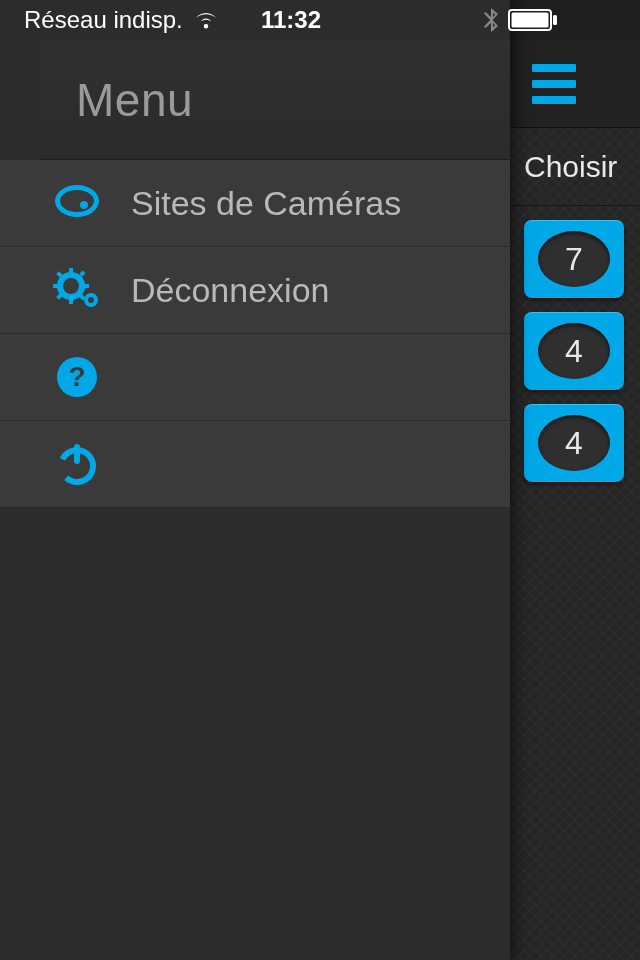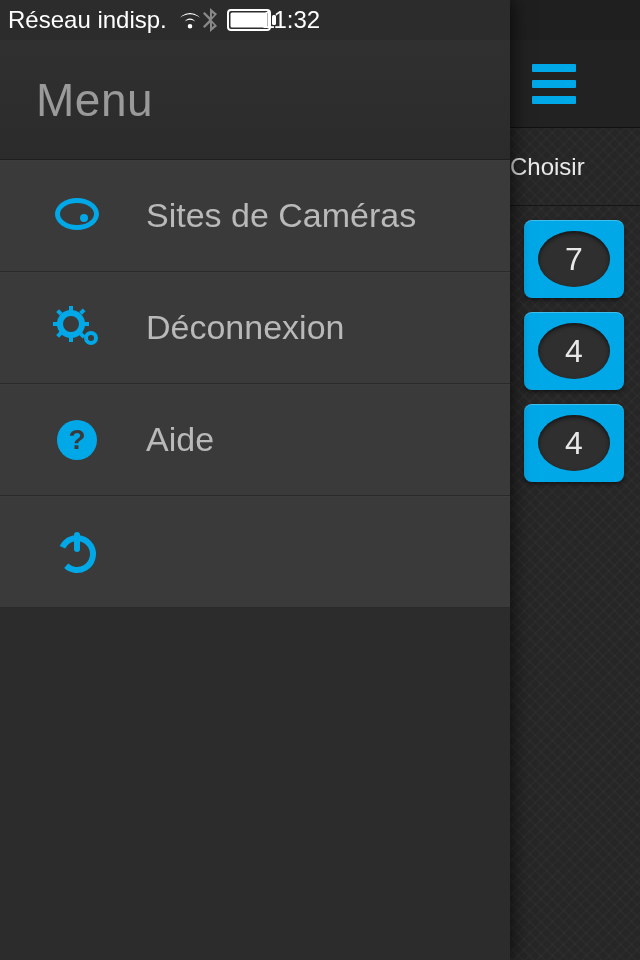--- a/index.html
+++ b/index.html
@@ -4,49 +4,50 @@
   <style>
     * { margin: 0; padding: 0; box-sizing: border-box; }
     html, body { width: 640px; height: 960px; overflow: hidden; font-family: -apple-system, "Helvetica Neue", Helvetica, Arial, sans-serif; background: #000; }
 
     .screen { position: relative; width: 640px; height: 960px; background: #222; display: flex; }
 
     
     .status-bar {
       position: absolute; top: 0; left: 0; width: 582px; height: 40px;
       color: #fff; font-size: 24px; font-weight: 400;
-      display: flex; align-items: center; 
-      padding: 0 8px; z-index: 10;
+      display: flex; align-items: center; justify-content: space-between;
+      padding: 0 24px; z-index: 10;
     }
     .status-left, .status-right { display: flex; align-items: center; gap: 10px; }
-    .status-center { position: absolute; left: 50%; transform: translateX(-50%); font-weight: 400; }
+    .status-center { position: absolute; left: 50%; transform: translateX(-50%); font-weight: 700; }
     .wifi-icon svg, .bt-icon svg { display: block; }
     .battery-icon { display: flex; align-items: center; }
 
     
     .drawer {
       width: 510px; height: 960px;
       background: #2c2c2c;
       padding-top: 40px;
       display: flex; flex-direction: column;
       position: relative; z-index: 5;
       box-shadow: 4px 0 16px rgba(0,0,0,0.6);
     }
     .drawer-header {
       height: 120px; display: flex; align-items: center;
       padding-left: 36px;
       border-bottom: 1px solid #1e1e1e;
       background: linear-gradient(#303030, #2b2b2b);
+      margin-left: 40px;
     }
     .drawer-title {
       color: #9a9a9a; font-size: 46px; font-weight: 200; letter-spacing: 0.5px;
     }
     .menu-list { background: #3a3a3a; }
     .menu-item {
-      height: 112px; display: flex; align-items: center; gap: 42px;
+      height: 87px; display: flex; align-items: center; gap: 27px;
       padding-left: 50px;
       border-bottom: 1px solid #2a2a2a;
       box-shadow: inset 0 1px 0 rgba(255,255,255,0.02);
     }
     .menu-item .icon { width: 54px; display: flex; justify-content: center; align-items: center; }
     .menu-item .icon svg { fill: #00a8e8; }
     .menu-item .label {
       color: #b9b9b9; font-size: 34px; font-weight: 300;
     }
     .drawer-empty { flex: 1; background: #2c2c2c; }
@@ -60,22 +61,22 @@
       z-index: 1;
     }
     .behind-topbar {
       height: 88px; background: #222;
       display: flex; align-items: center; padding-left: 22px;
       border-bottom: 1px solid #111;
     }
     .hamburger { display: flex; flex-direction: column; gap: 8px; }
     .hamburger div { width: 44px; height: 8px; background: #00a8e8; border-radius: 1px; }
     .choisir-row {
-      height: 78px; display: flex; align-items: center; 
-      color: #eaeaea; font-size: 24px; font-weight: 300; white-space: nowrap;
+      height: 78px; display: flex; align-items: center; padding-left: 14px;
+      color: #eaeaea; font-size: 30px; font-weight: 300; white-space: nowrap;
       background-color: #262626;
       background-image: repeating-linear-gradient(45deg, rgba(255,255,255,0.02) 0 2px, transparent 2px 8px),
                         repeating-linear-gradient(-45deg, rgba(255,255,255,0.02) 0 2px, transparent 2px 8px);
       border-bottom: 1px solid #151515;
     }
     .tiles { padding: 14px 14px 0 14px; display: flex; flex-direction: column; gap: 14px;
       background-color: #262626;
       background-image: repeating-linear-gradient(45deg, rgba(255,255,255,0.02) 0 2px, transparent 2px 8px),
                         repeating-linear-gradient(-45deg, rgba(255,255,255,0.02) 0 2px, transparent 2px 8px);
       flex: 1;
@@ -161,21 +162,20 @@
         <span class="label">Déconnexion</span>
       </div>
 
       <div class="menu-item">
         <span class="icon">
           <svg width="44" height="44" viewBox="0 0 44 44">
               <circle cx="22" cy="22" r="20" fill="#00a8e8"></circle>
               <text x="22" y="31" text-anchor="middle" font-size="28" font-weight="700" fill="#3a3a3a">?</text>
             </svg>
         </span>
-        <span class="label">Aide</span>
       </div>
 
       <div class="menu-item">
         <span class="icon">
           <svg width="44" height="44" viewBox="0 0 44 44">
               <circle cx="22" cy="24" r="16" fill="none" stroke="#00a8e8" stroke-width="6" stroke-dasharray="70 20" transform="rotate(-120 22 24)"></circle>
               <rect x="19" y="2" width="6" height="20" rx="3" fill="#00a8e8"></rect>
             </svg>
         </span>
       </div>

